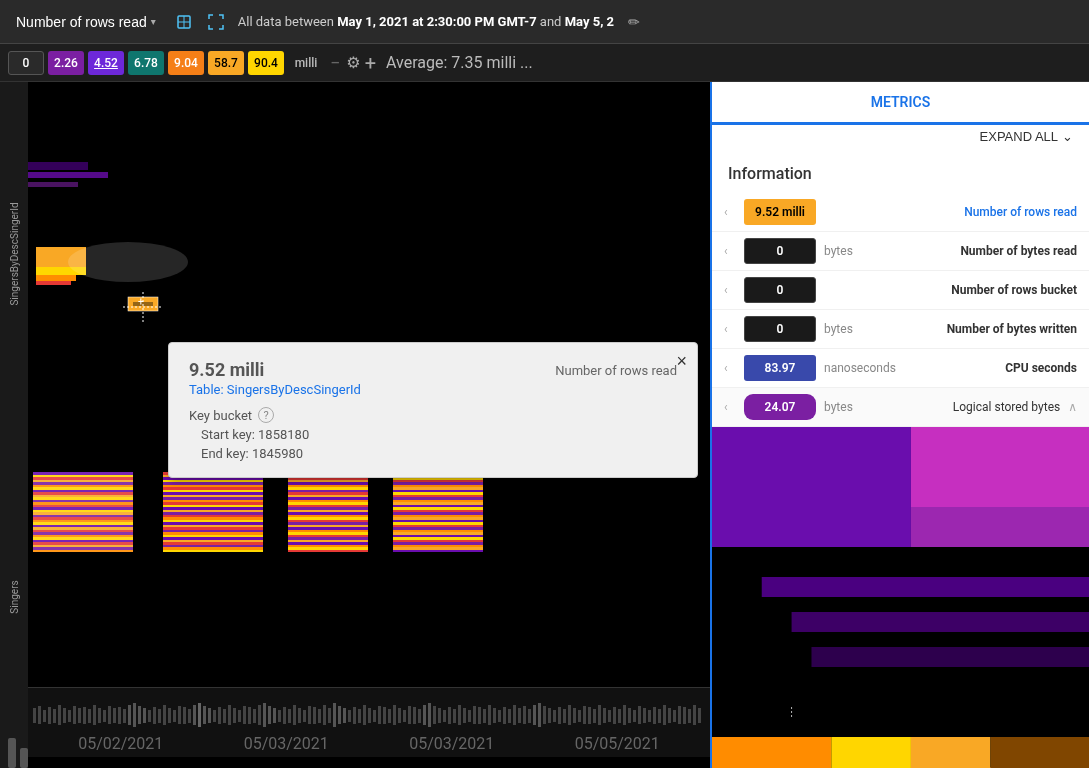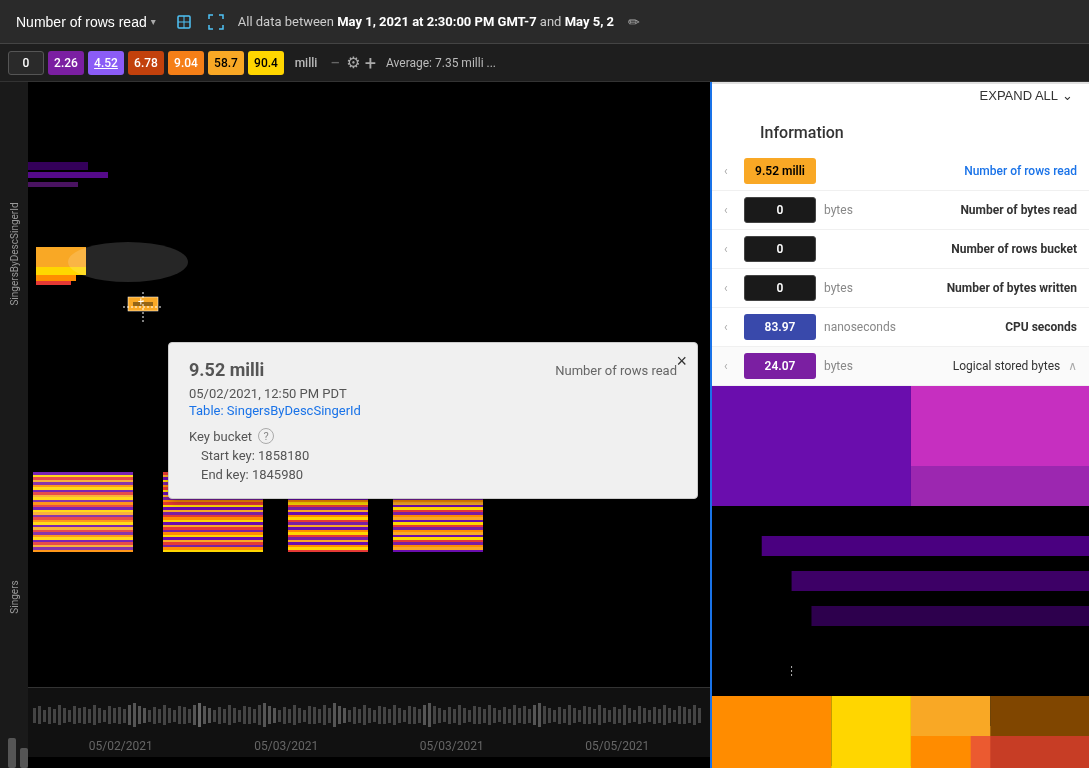--- a/index.html
+++ b/index.html
@@ -27,21 +27,21 @@
       height: 38px; padding: 0 8px; gap: 4px; flex-shrink: 0;
     }
     .legend-chip {
       display: flex; align-items: center; justify-content: center;
       height: 24px; min-width: 36px; padding: 0 6px; border-radius: 3px;
       font-size: 12px; font-weight: 500; color: #fff; cursor: pointer;
     }
     .legend-sep { color: #666; font-size: 18px; margin: 0 2px; cursor: pointer; }
     .legend-settings { color: #aaa; font-size: 16px; cursor: pointer; }
     .legend-add { color: #aaa; font-size: 20px; cursor: pointer; }
-    .legend-avg { color: #bbb; font-size: 12px; margin-left: 6px; }
+    .legend-avg { color: #bbb; font-size: 16px; margin-left: 6px; }
 
     
     .main-area {
       display: flex; flex: 1; overflow: hidden;
     }
 
     
     .left-panel {
       flex: 0 0 710px; display: flex; flex-direction: column; position: relative; overflow: hidden;
     }
@@ -73,40 +73,40 @@
     .tooltip-help { display: inline-flex; align-items: center; justify-content: center; width: 16px; height: 16px; border-radius: 50%; border: 1px solid #aaa; color: #888; font-size: 11px; cursor: pointer; }
     .tooltip-key-field { color: #555; font-size: 13px; margin-top: 4px; padding-left: 12px; }
 
     
     .timeline-area {
       height: 70px; background: #111; border-top: 1px solid #333; position: relative; flex-shrink: 0;
     }
     .timeline-labels {
       display: flex; justify-content: space-around; padding: 0 10px; position: absolute; bottom: 4px; width: 100%;
     }
-    .timeline-label { color: #666; font-size: 12px; }
+    .timeline-label { color: #666; font-size: 16px; }
 
     
     .right-panel {
       flex: 0 0 379px; background: #fff; border-left: 2px solid #1a73e8; display: flex; flex-direction: column;
     }
 
     
     .tabs {
       display: flex; border-bottom: 2px solid #e0e0e0; background: #fff;
     }
     .tab {
       flex: 1; text-align: center; padding: 12px 0; font-size: 14px; font-weight: 600;
       cursor: pointer; color: #666; border-bottom: 3px solid transparent; margin-bottom: -2px;
     }
     .tab.active { color: #1a73e8; border-bottom-color: #1a73e8; }
 
     
     .info-panel { flex: 1; overflow-y: auto; padding: 12px 0; }
-    .info-header { padding: 0 16px 10px; font-size: 16px; font-weight: 500; color: #333; margin-left: 32px; }
+    .info-header { padding: 0 16px 10px; font-size: 16px; font-weight: 500; color: #333; }
 
     .expand-all-row {
       display: flex; justify-content: flex-end; align-items: center; padding: 4px 16px 8px;
     }
     .expand-all-btn {
       font-size: 13px; color: #333; cursor: pointer; background: none; border: none; display: flex; align-items: center; gap: 4px; justify-content: center;
     }
 
     
     .metric-row {
@@ -121,21 +121,21 @@
     .metric-name { color: #333; font-size: 12px; text-align: right; flex: 1; font-weight: bold; }
     .metric-name.active { color: #1a73e8; font-weight: 500; }
 
     
     .section-header {
       display: flex; align-items: center; padding: 6px 12px; gap: 8px; border-bottom: 1px solid #f0f0f0;
       background: #fafafa;
     }
     .section-chevron { color: #aaa; font-size: 12px; cursor: pointer; width: 12px; }
     .section-badge {
-      min-width: 72px; height: 26px; border-radius: 3px; display: flex; align-items: center; justify-content: center;
+      min-width: 72px; height: 26px; border-radius: 9px; display: flex; align-items: center; justify-content: center;
       font-size: 12px; font-weight: 600; color: #fff;
     }
     .section-unit { color: #888; font-size: 12px; }
     .section-name { color: #333; font-size: 12px; text-align: right; flex: 1; }
     .section-expand { color: #aaa; font-size: 12px; cursor: pointer; }
 
     
     .right-heatmap {
       height: 460px; background: #000; position: relative; overflow: hidden;
     }
@@ -185,24 +185,24 @@
   <span class="edit-icon">✏</span>
 </div>
 
 <div class="legend-bar">
   <div class="legend-chip" style="background:#2a2a2a; border: 1px solid #555;">
     <span>0</span>
   </div>
   <div class="legend-chip" style="background:#7b1fa2;">
     <span>2.26</span>
   </div>
-  <div class="legend-chip" style="background:#8b5cf6;text-decoration:underline;">
+  <div class="legend-chip" style="background:#6d28d9;text-decoration:underline;">
     <span>4.52</span>
   </div>
-  <div class="legend-chip" style="background:#c2410c;">
+  <div class="legend-chip" style="background:#0f766e;">
     <span>6.78</span>
   </div>
   <div class="legend-chip" style="background:#f57f17;">
     <span>9.04</span>
   </div>
   <div class="legend-chip" style="background:#f9a825; color:#000;">
     <span>58.7</span>
   </div>
   <div class="legend-chip" style="background:#ffd600; color:#000;">
     <span>90.4</span>
@@ -256,21 +256,20 @@
 
           <ellipse cx="100" cy="180" rx="60" ry="20" fill="#fff" opacity="0.15"></ellipse>
         </svg>
 
         <div class="tooltip-overlay">
           <button class="tooltip-close">×</button>
           <div style="display:flex; justify-content:space-between; align-items:flex-start;">
             <span class="tooltip-value">9.52 milli</span>
             <span class="tooltip-metric">Number of rows read</span>
           </div>
-          <div class="tooltip-date">05/02/2021, 12:50 PM PDT</div>
           <div class="tooltip-table">
             <span>Table:</span>
             <span style="color:#1a73e8;">SingersByDescSingerId</span>
           </div>
           <div class="tooltip-key-bucket">
             <span>Key bucket</span>
             <span class="tooltip-help">?</span>
           </div>
           <div class="tooltip-key-field">
             <span>Start key:</span>
@@ -579,20 +578,23 @@
           </div>
         </div>
 
       </div>
     </div>
   </div>
 
   <div class="right-panel">
 
     <div class="tabs">
+      <div class="tab active">
+        <span>METRICS</span>
+      </div>
     </div>
 
     <div class="expand-all-row">
       <button class="expand-all-btn">
         <span>EXPAND ALL</span>
         <span>⌄</span>
       </button>
     </div>
 
     <div class="info-panel">

